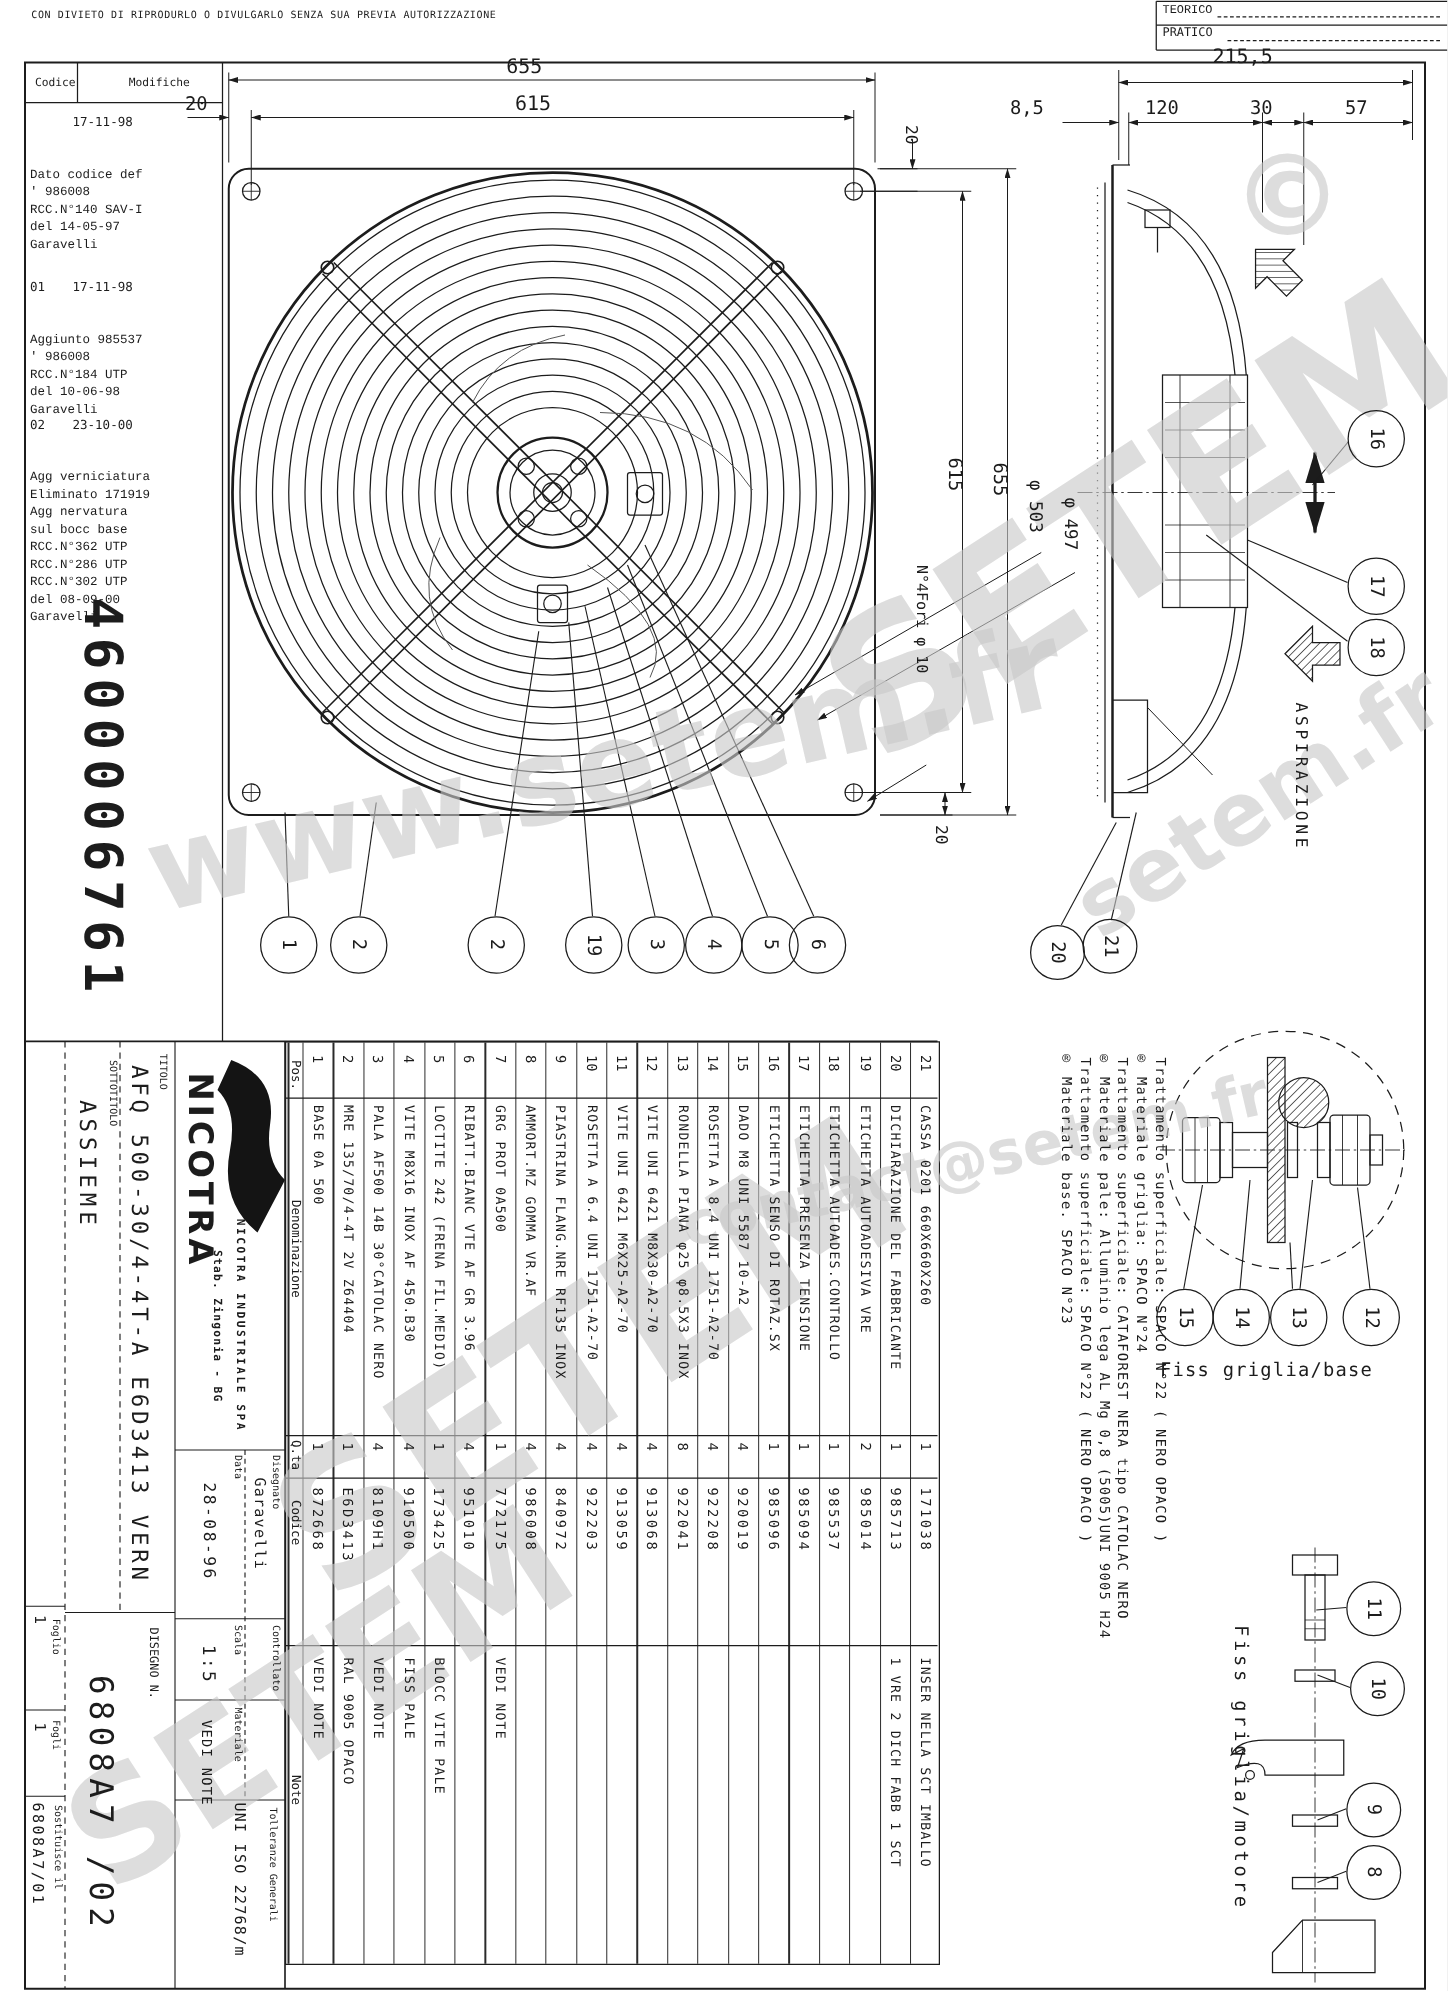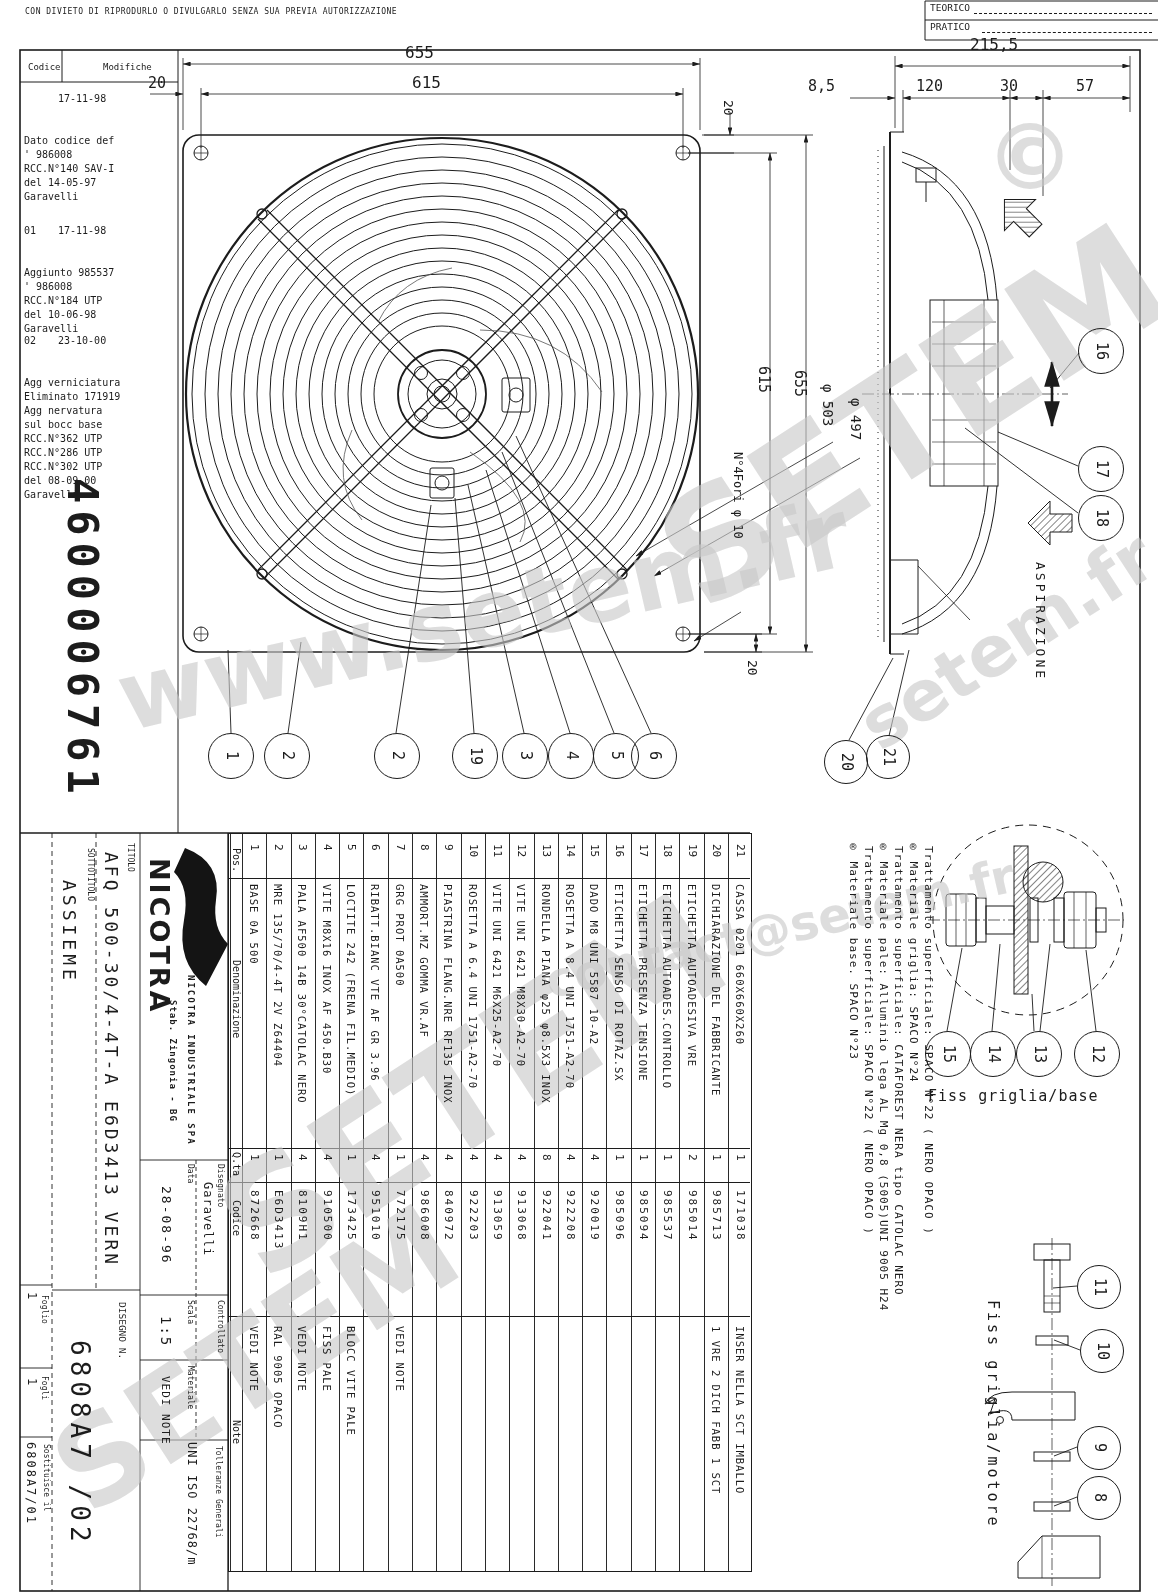--- a/index.html
+++ b/index.html
@@ -11,21 +11,21 @@
   .wm{position:absolute;color:#c9c9c9;opacity:.62;font-weight:bold;z-index:3;pointer-events:none;
       font-family:"DejaVu Sans","Liberation Sans",sans-serif;white-space:pre;}
   .lay{z-index:4;}
   svg.lines{position:absolute;left:0;top:0;z-index:2;}
   .bal{position:absolute;z-index:4;border:1.4px solid #1c1c1c;border-radius:50%;
        display:flex;align-items:center;justify-content:center;background:transparent;}
   .bal span{font-size:15px;}
   .revblock{position:absolute;left:24px;width:152px;font-size:10px;line-height:14px;}
   .revhead{display:flex;}
   .revhead .ri{width:34px;}
-  .revbody{white-space:pre-line;}
+  .revbody{white-space:pre-line;font-family:Liberation Mono, monospace;}
   .dash{border-bottom:1.5px dashed #1c1c1c;height:10px;flex:1;}
   .bomtable{position:absolute;left:228px;top:833px;width:522px;height:737px;z-index:2;
             border:1.4px solid #1c1c1c;
             background:repeating-linear-gradient(90deg,#2a2a2a 0 1px,transparent 1px 24.3px);
             background-position:13px 0;}
   .bomrule{position:absolute;left:228px;width:522px;height:0;border-top:1.2px solid #1c1c1c;z-index:2;}
   .bomrow{position:absolute;top:840px;width:24px;height:726px;z-index:4;}
   .bomrow span{position:absolute;left:50%;transform:translateX(-50%);writing-mode:vertical-rl;text-orientation:mixed;white-space:pre;}
   .bpos{top:4px;font-size:11px;}
   .bden{top:44px;font-size:10.5px;letter-spacing:1px;}
@@ -288,21 +288,21 @@
         <line x1="140" y1="1295" x2="228" y2="1295"></line>
       <line x1="140" y1="1360" x2="228" y2="1360"></line>
         <line x1="140" y1="1440" x2="228" y2="1440"></line>
       <line x1="196" y1="1160" x2="196" y2="1440" stroke-dasharray="4 3"></line>
     </g>
 
     <path d="M185,848 Q222,862 216,900 Q212,928 228,944 L206,986 Q176,962 184,920 Q190,888 174,872 Z" fill="#141414" stroke="none"></path>
   </svg>
 
   <div class="abs t lay small" style="left:25px;top:7px;letter-spacing:.5px;">CON DIVIETO DI RIPRODURLO O DIVULGARLO SENZA SUA PREVIA AUTORIZZAZIONE</div>
-  <div class="abs lay" style="left:930px;top:3px;width:222px;display:flex;align-items:flex-end;gap:4px;">
+  <div class="abs lay" style="left:930px;top:3px;width:222px;display:flex;align-items:flex-end;gap:4px;font-family:Liberation Mono, monospace;">
     <span class="t" style="font-size:9.5px;">TEORICO</span>
     <span class="dash"></span>
   </div>
   <div class="abs lay" style="left:930px;top:22px;width:222px;display:flex;align-items:flex-end;gap:12px;">
     <span class="t" style="font-size:9.5px;">PRATICO</span>
     <span class="dash"></span>
   </div>
 
   <div class="abs t lay" style="left:28px;top:62px;font-size:9px;">Codice</div>
   <div class="abs t lay" style="left:82px;top:62px;font-size:9px;margin-left:21px;">Modifiche</div>

